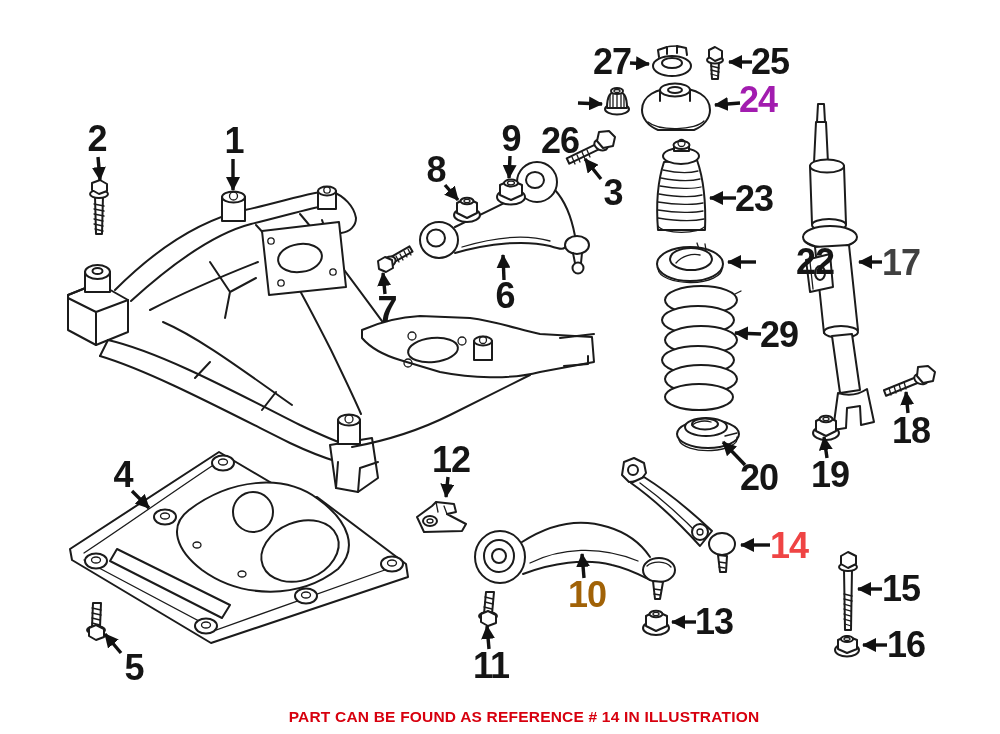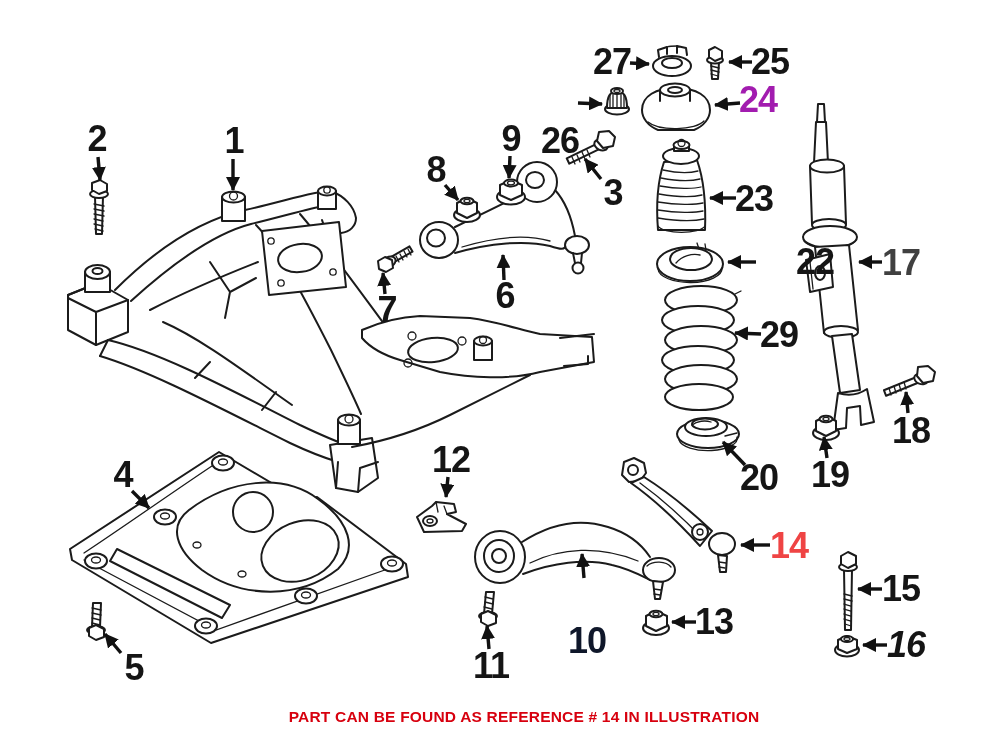--- a/index.html
+++ b/index.html
@@ -346,27 +346,27 @@
   <div id="callout-layer">
       <div class="callout" style="left: 234px; top: 141px; color: rgb(21, 21, 21);">1</div>
       <div class="callout" style="left: 97px; top: 139px; color: rgb(21, 21, 21);">2</div>
       <div class="callout" style="left: 613px; top: 193px; color: rgb(21, 21, 21);">3</div>
       <div class="callout" style="left: 123px; top: 475px; color: rgb(21, 21, 21);">4</div>
       <div class="callout" style="left: 134px; top: 668px; color: rgb(21, 21, 21);">5</div>
       <div class="callout" style="left: 505px; top: 296px; color: rgb(21, 21, 21);">6</div>
       <div class="callout" style="left: 387px; top: 310px; color: rgb(21, 21, 21);">7</div>
       <div class="callout" style="left: 436px; top: 170px; color: rgb(21, 21, 21);">8</div>
       <div class="callout" style="left: 511px; top: 139px; color: rgb(21, 21, 21);">9</div>
-      <div class="callout" style="left: 587px; top: 595px; color: #0f172a; margin-top: 46px;">10</div>
+      <div class="callout" style="left: 587px; top: 595px; color: #a16207;">10</div>
       <div class="callout" style="left: 491px; top: 666px; color: rgb(21, 21, 21);">11</div>
       <div class="callout" style="left: 451px; top: 460px; color: rgb(21, 21, 21); text-align: center;">12</div>
       <div class="callout" style="left: 714px; top: 622px; color: rgb(21, 21, 21);">13</div>
       <div class="callout" style="left: 789px; top: 546px; color: #ef4444;">14</div>
       <div class="callout" style="left: 901px; top: 589px; color: rgb(21, 21, 21);">15</div>
-      <div class="callout" style="left: 906px; top: 645px; color: rgb(21, 21, 21); font-style: italic;">16</div>
+      <div class="callout" style="left: 906px; top: 645px; color: rgb(21, 21, 21);">16</div>
       <div class="callout" style="left: 901px; top: 263px; color: #404040;">17</div>
       <div class="callout" style="left: 911px; top: 431px; color: rgb(21, 21, 21);">18</div>
       <div class="callout" style="left: 830px; top: 475px; color: rgb(21, 21, 21);">19</div>
       <div class="callout" style="left: 759px; top: 478px; color: rgb(21, 21, 21);">20</div>
       <div class="callout" style="left: 779px; top: 335px; color: rgb(21, 21, 21);">29</div>
       <div class="callout" style="left: 775px; top: 262px; color: rgb(21, 21, 21); margin-left: 40px;">22</div>
       <div class="callout" style="left: 754px; top: 199px; color: rgb(21, 21, 21);">23</div>
       <div class="callout" style="left: 758px; top: 100px; color: #a21caf;">24</div>
       <div class="callout" style="left: 770px; top: 62px; color: rgb(21, 21, 21);">25</div>
       <div class="callout" style="left: 560px; top: 101px; color: rgb(21, 21, 21); margin-top: 40px;">26</div>

